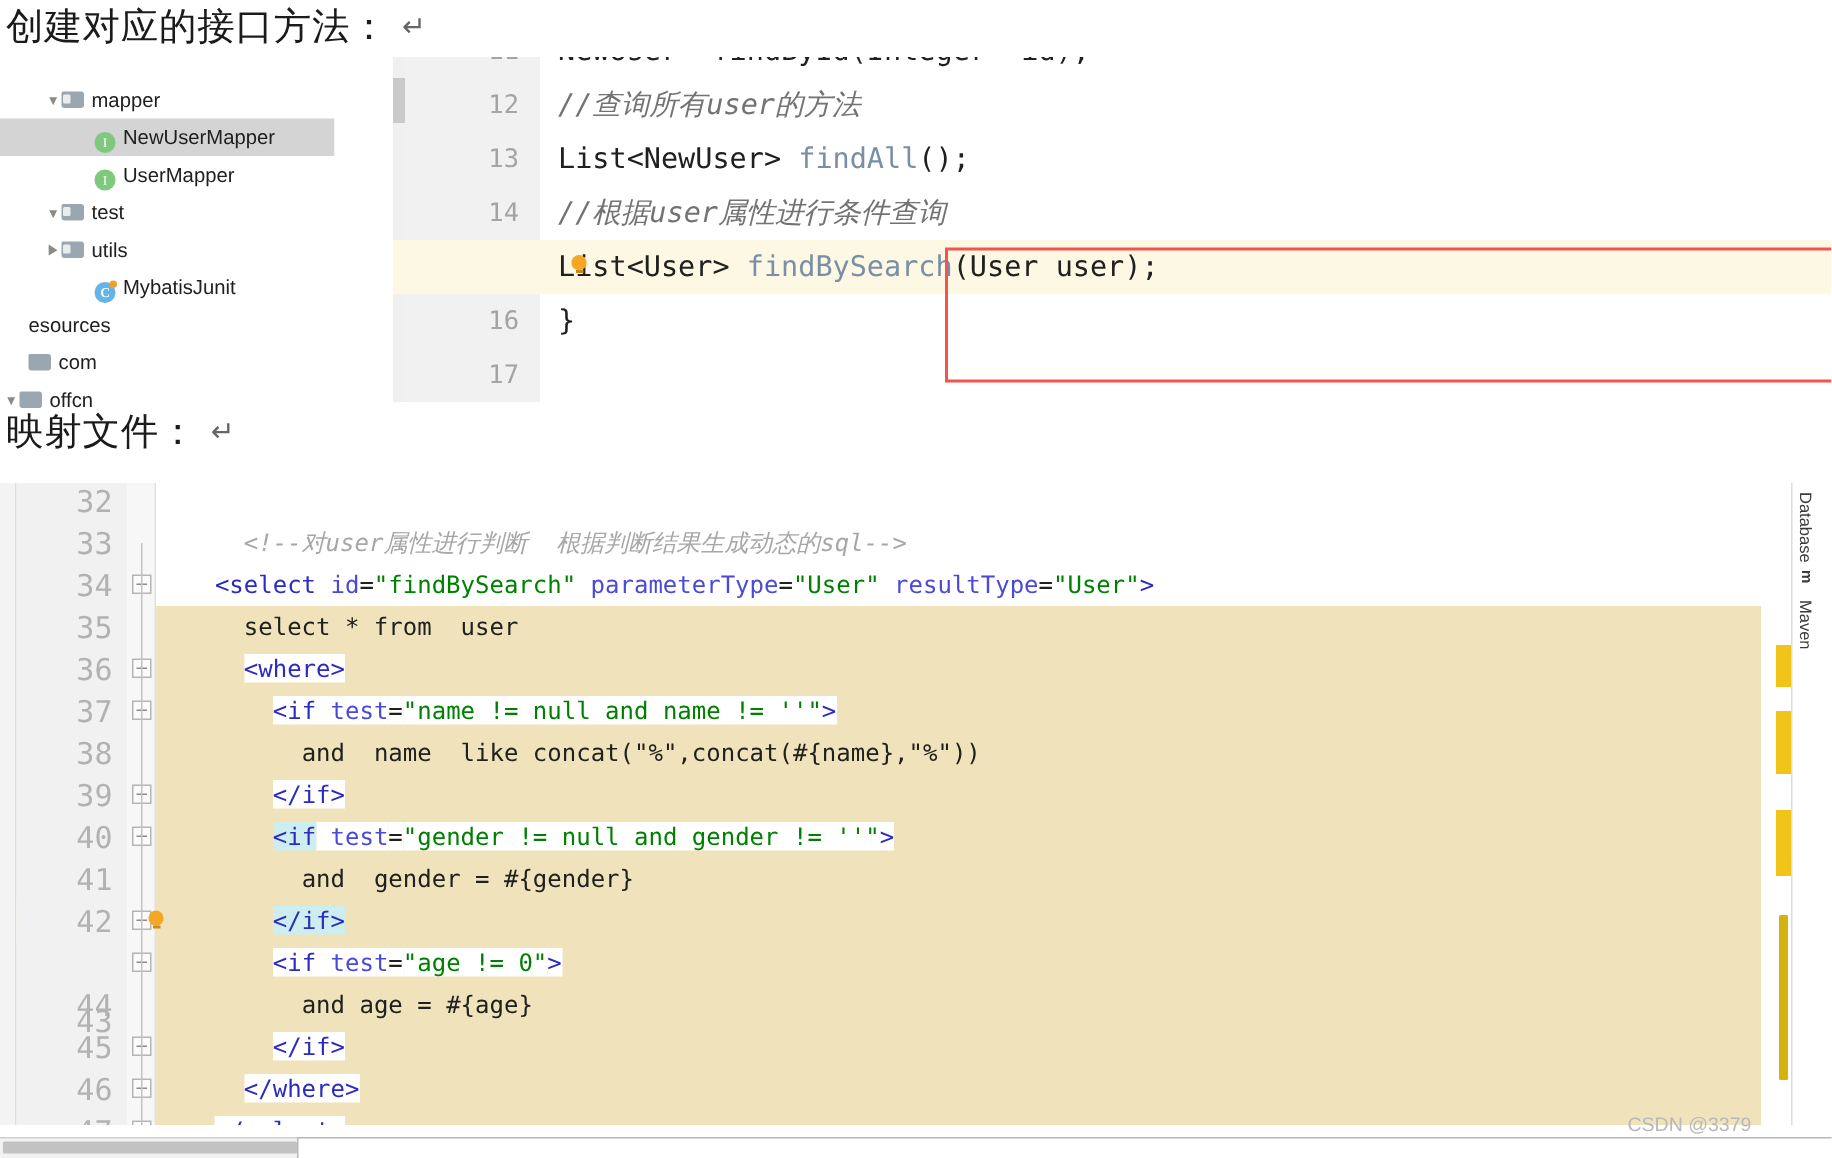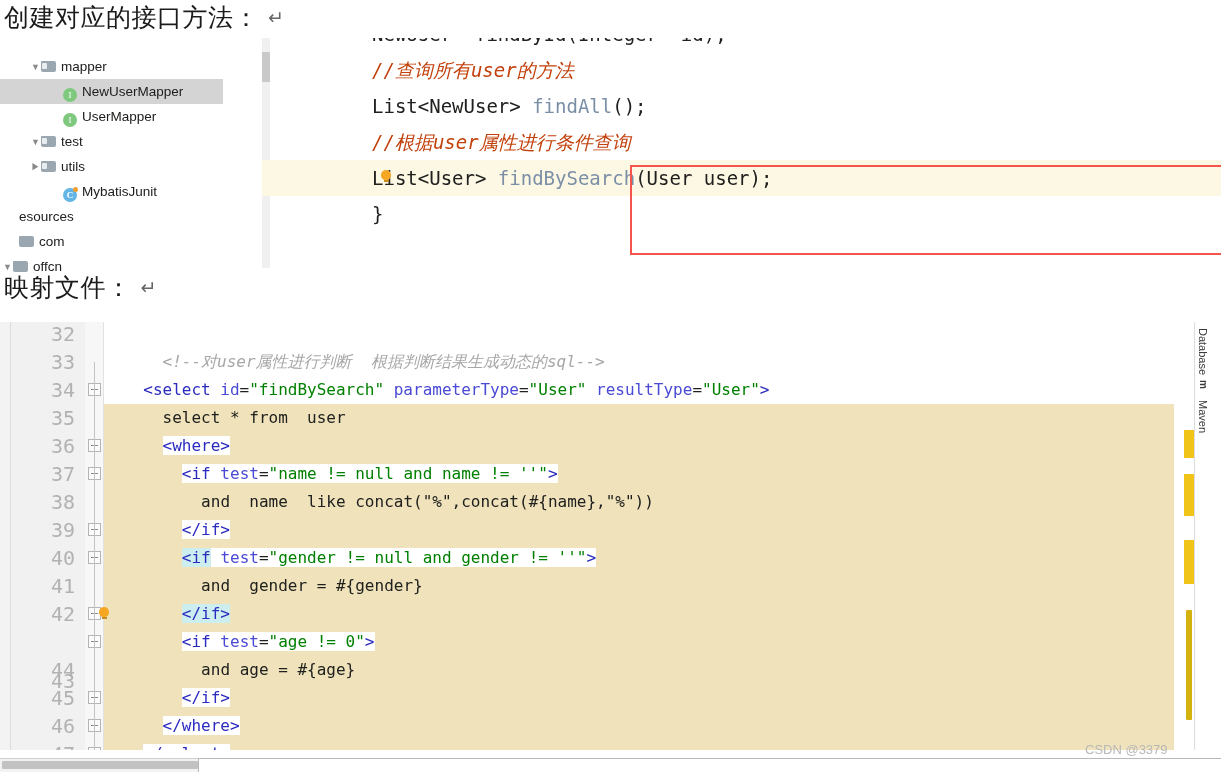--- a/index.html
+++ b/index.html
@@ -178,21 +178,21 @@
   }
   .jline {
     position: absolute;
     left: 12px;
     height: 36px;
     line-height: 36px;
     white-space: pre;
     font-family: "DejaVu Sans Mono", "Liberation Mono", monospace;
     font-size: 19px;
   }
-  .j-cmt { color: #c2410c; font-style: italic; }
+  .j-cmt { color: #737373; font-style: italic; }
   .j-type { color: #20211f; }
   .j-meth { color: #7a8fa6; }
   .j-plain { color: #20211f; }
   #red-box {
     position: absolute;
     left: 368px; top: 127px;
     width: 627px; height: 90px;
     border: 2px solid #f4544c;
     box-sizing: border-box;
     pointer-events: none;
@@ -414,20 +414,29 @@
     <div class="tree-row" style="padding-left: 8px;"><span class="tw"></span><span class="folder-ic plain"></span><span class="tree-label">com</span></div>
     <div class="tree-row" style="padding-left: 2px;"><span class="tw">▼</span><span class="folder-ic plain"></span><span class="tree-label">offcn</span></div>
     <div class="tree-row" style="padding-left: 30px;"><span class="tw">▼</span></div>
   </div>
 
 <div id="java-editor">
   <div id="java-scroll-strip">
     <div id="java-scroll-thumb"></div>
   </div>
   <div class="jl-hl" style="top: 122px;"></div>
+    <div id="java-gutter">
+      <div class="jl-num" style="top: -22px;">11</div>
+      <div class="jl-num" style="top: 14px;">12</div>
+      <div class="jl-num" style="top: 50px;">13</div>
+      <div class="jl-num" style="top: 86px;">14</div>
+      <div class="jl-num" style="top: 122px;">15</div>
+      <div class="jl-num" style="top: 158px;">16</div>
+      <div class="jl-num" style="top: 194px;">17</div>
+    </div>
     <div class="jl-hl" style="top: 122px; left: 0px; width: 959px;"></div>
   <div id="java-code">
       <div class="jline" style="top: -22px;"><span class="j-plain">NewUser  findById(Integer  id);</span></div>
       <div class="jline" style="top: 14px;"><span class="j-cmt">//查询所有user的方法</span></div>
       <div class="jline" style="top: 50px;"><span class="j-type">List&lt;NewUser&gt; </span><span class="j-meth">findAll</span><span class="j-plain">();</span></div>
       <div class="jline" style="top: 86px;"><span class="j-cmt">//根据user属性进行条件查询</span></div>
       <div class="jline" style="top: 122px;"><span class="j-type">List&lt;User&gt; </span><span class="j-meth">findBySearch</span><span class="j-plain">(User user);</span></div>
       <div class="jline" style="top: 158px;"><span class="j-plain">}</span></div>
       <div class="jline" style="top: 194px;"></div>
     </div>

